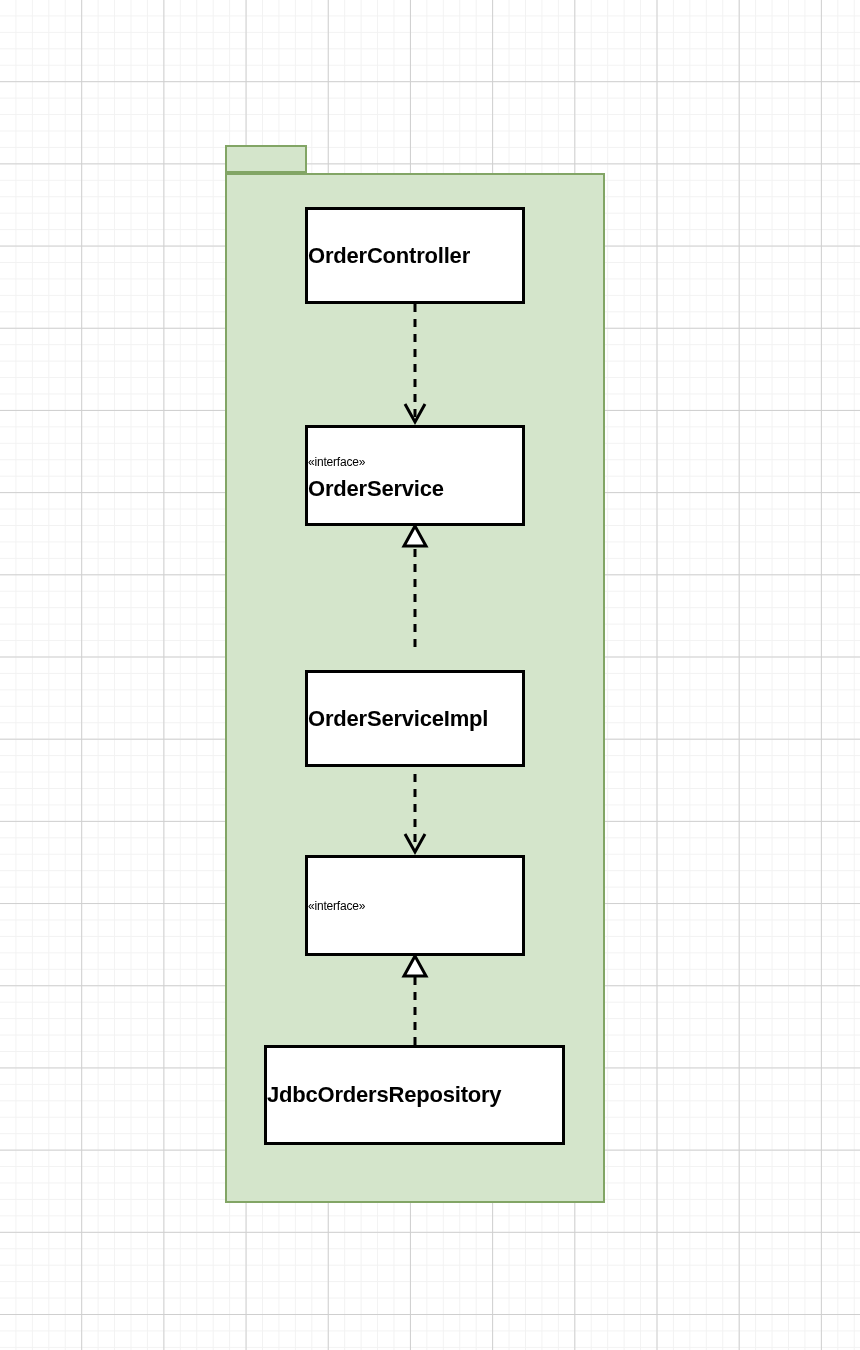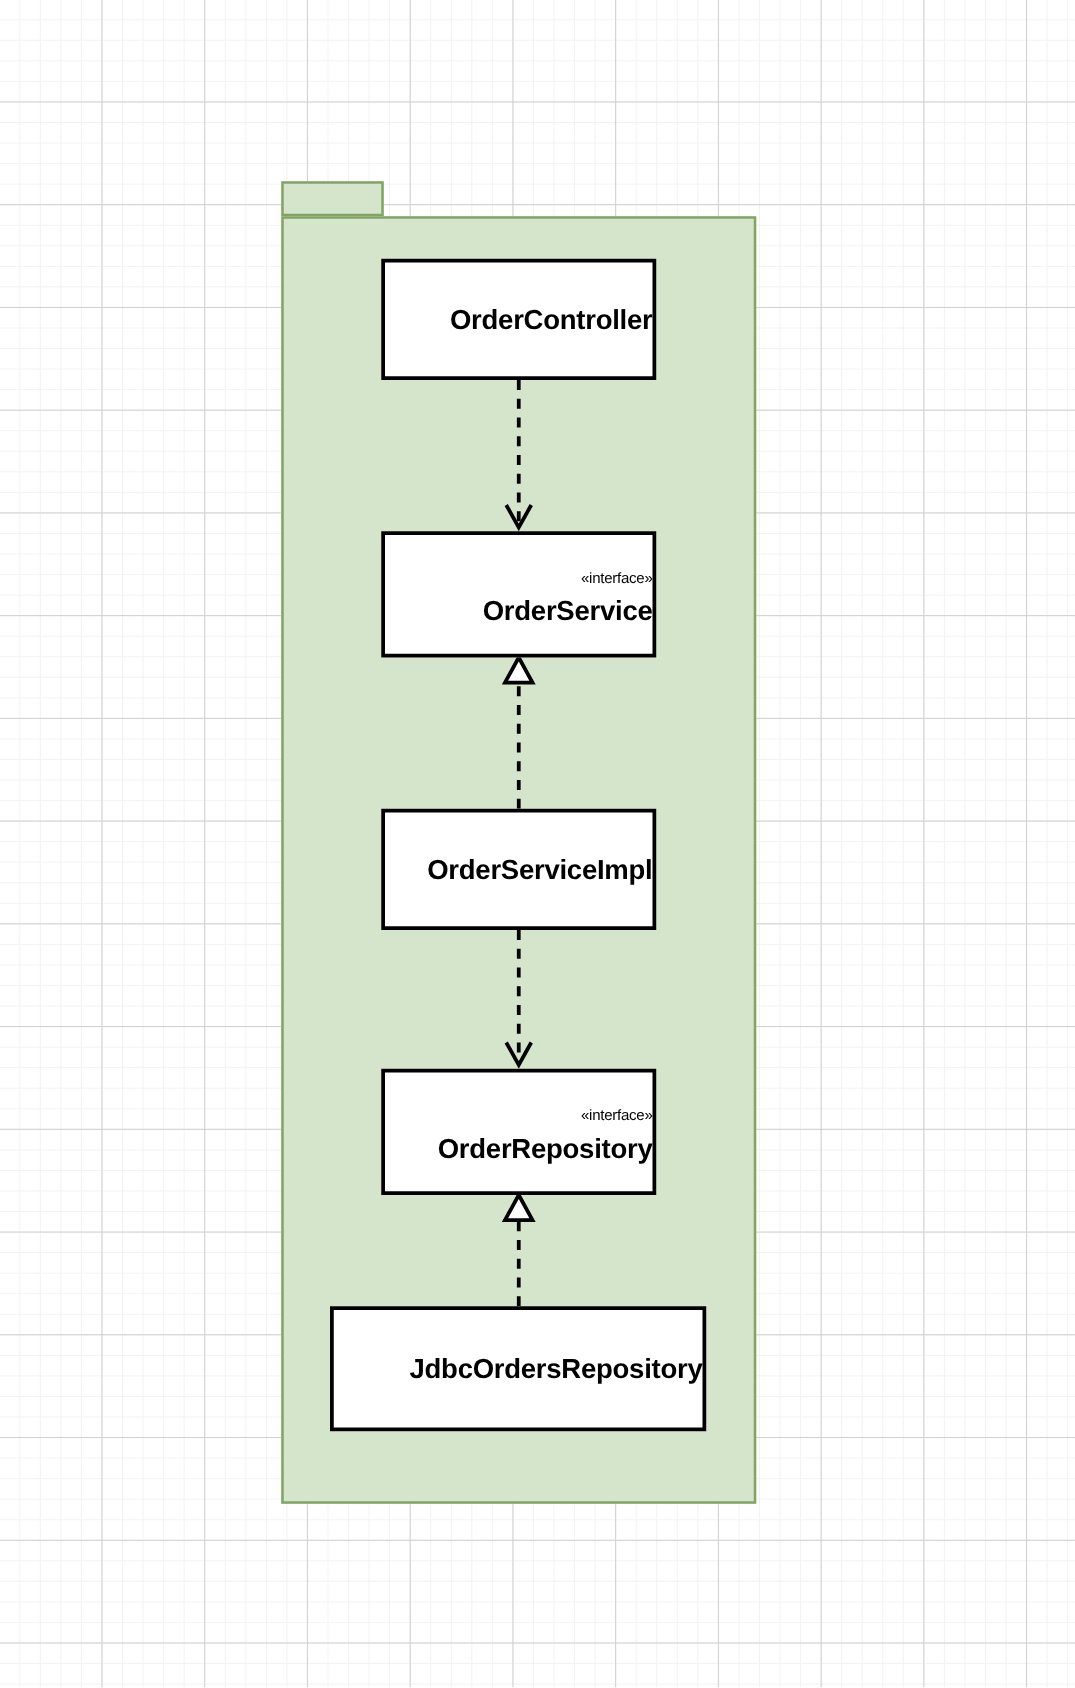--- a/index.html
+++ b/index.html
@@ -65,21 +65,21 @@
   }
 
   
   .uml-box {
     position: absolute;
     background: #ffffff;
     border: 3px solid #000000;
     box-sizing: border-box;
     display: flex;
     flex-direction: column;
-    align-items: flex-end;
+    align-items: flex-start;
     justify-content: center;
     text-align: center;
     z-index: 5;
   }
   .uml-stereotype {
     font-size: 12px;
     font-weight: 400;
     color: #000000;
     line-height: 26px;
     letter-spacing: -0.2px;
@@ -87,21 +87,21 @@
   .uml-name {
     font-size: 22px;
     font-weight: bold;
     color: #000000;
     line-height: 28px;
     letter-spacing: -0.2px;
   }
 
   #box-controller { left: 305px; top: 207px;  width: 220px; height: 97px; }
   #box-service    { left: 305px; top: 425px;  width: 220px; height: 101px; }
-  #box-serviceimpl{ left: 305px; top: 647px;  width: 220px; height: 97px; }
+  #box-serviceimpl{ left: 305px; top: 670px;  width: 220px; height: 97px; }
   #box-repository { left: 305px; top: 855px;  width: 220px; height: 101px; }
   #box-jdbcrepo   { left: 264px; top: 1045px; width: 301px; height: 100px; }
 
   
   .conn {
     position: absolute;
     z-index: 4;
     overflow: visible;
   }
   .conn svg { display: block; overflow: visible; }
@@ -164,21 +164,20 @@
     <div class="uml-stereotype">«interface»</div>
     <div class="uml-name">OrderService</div>
   </div>
 
   <div class="uml-box" id="box-serviceimpl">
     <div class="uml-name">OrderServiceImpl</div>
   </div>
 
   <div class="uml-box" id="box-repository">
     <div class="uml-stereotype">«interface»</div>
-    <div class="uml-name">OrderRepository</div>
   </div>
 
   <div class="uml-box" id="box-jdbcrepo">
     <div class="uml-name">JdbcOrdersRepository</div>
   </div>
 
 
 </div>
 
 </body></html>

